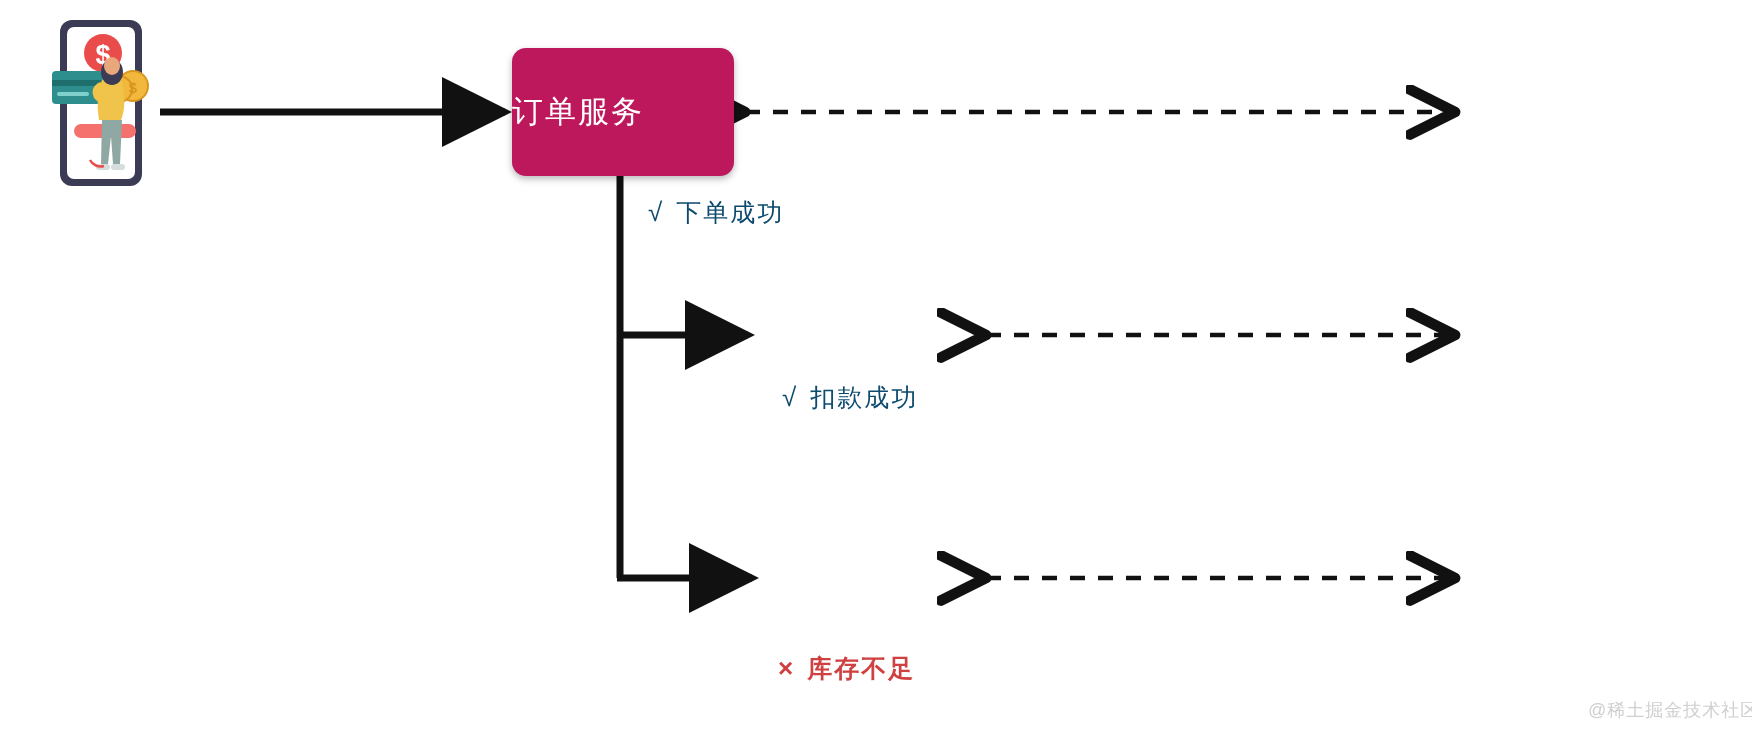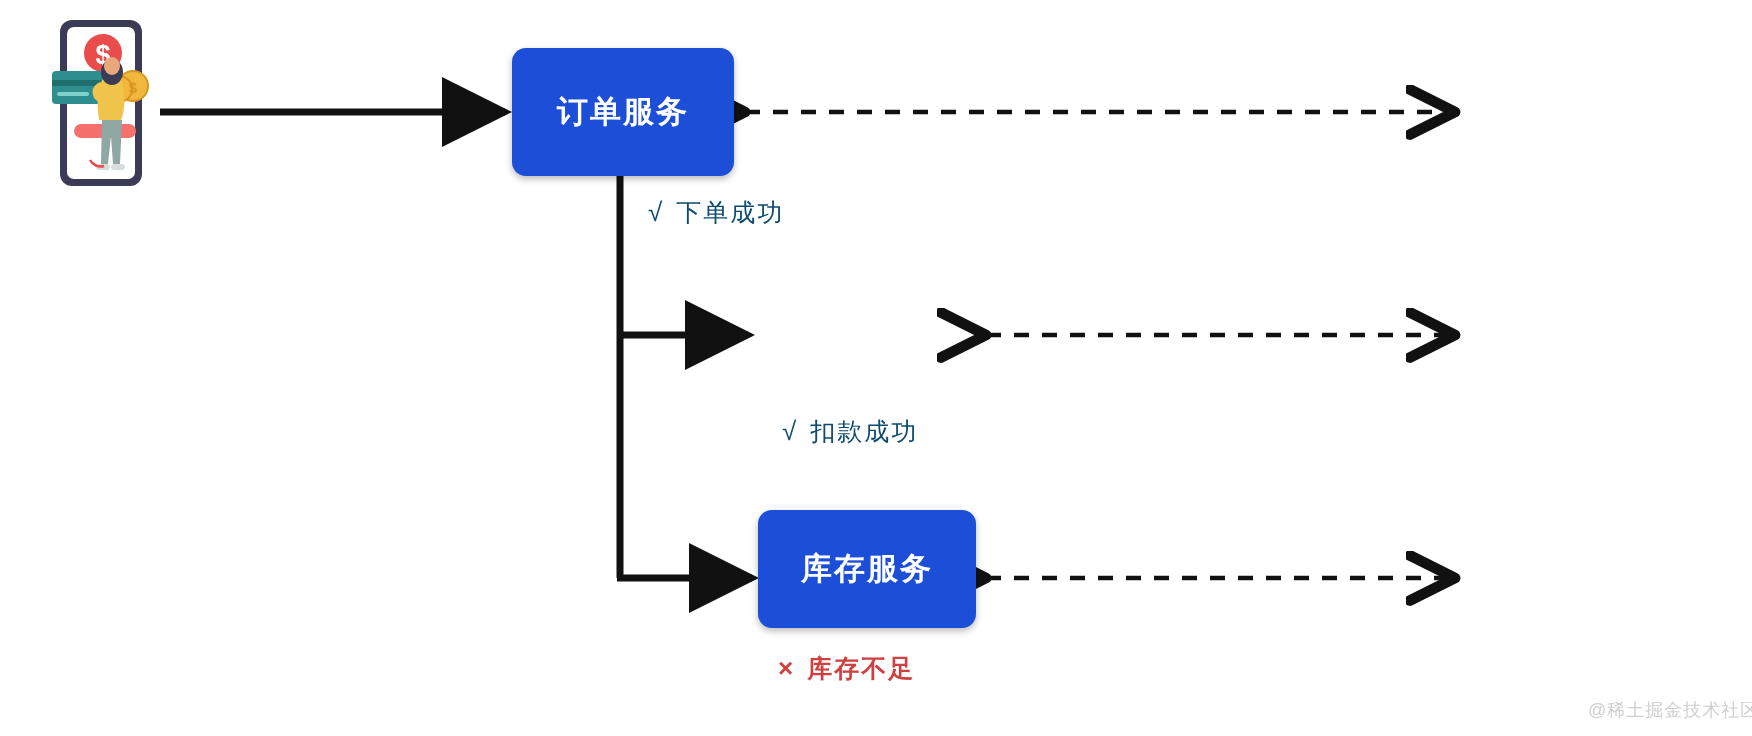--- a/index.html
+++ b/index.html
@@ -19,32 +19,31 @@
   }
   .svg-layer {
     position: absolute;
     left: 0;
     top: 0;
     width: 1752px;
     height: 736px;
   }
   .node-box {
     position: absolute;
-    background: #1d4ed8;
+    background: #be185d;
     border-radius: 14px;
     box-shadow: 0 3px 7px rgba(0,0,0,0.28);
     display: flex;
     align-items: center;
-    justify-content: center;
     text-align: center;
     color: #ffffff;
     font-size: 31px;
     letter-spacing: 2px;
     line-height: 1.32;
-    font-weight: 700;
+    font-weight: 400;
   }
   #node-order   { left: 512px; top: 48px;  width: 222px; height: 128px; }
   #node-account { left: 754px; top: 272px; width: 222px; height: 118px; }
   #node-stock   { left: 758px; top: 510px; width: 218px; height: 118px; }
   #node-coordinator {
     left: 1462px; top: 22px; width: 180px; height: 628px;
     border-radius: 18px; line-height: 1.45;
   }
   .edge-label {
     position: absolute;
@@ -53,21 +52,21 @@
     white-space: nowrap;
   }
   .edge-label .mark {
     display: inline-block;
     margin-right: 12px;
     font-size: 26px;
   }
   .label-ok  { color: #0c4a6e; }
   .label-err { color: #cf4040; }
   #label-order-ok   { left: 648px; top: 196px; }
-  #label-account-ok { left: 782px; top: 415px; }
+  #label-account-ok { left: 782px; top: 381px; }
   #label-stock-err  { left: 778px; top: 652px; font-weight: bold; }
   #watermark {
     position: absolute;
     left: 1588px; top: 698px;
     font-size: 18px;
     color: #cfcfcf;
     letter-spacing: 1px;
     white-space: nowrap;
   }
   #illustration { position: absolute; left: 40px; top: 8px; width: 140px; height: 190px; }
@@ -123,23 +122,20 @@
     <line x1="986" y1="335" x2="1455" y2="335" stroke="#111111" stroke-width="4.5" stroke-dasharray="15 13" marker-start="url(#openArrowR)" marker-end="url(#openArrowR)"></line>
 
     <line x1="986" y1="578" x2="1455" y2="578" stroke="#111111" stroke-width="4.5" stroke-dasharray="15 13" marker-start="url(#openArrowR)" marker-end="url(#openArrowR)"></line>
   </svg>
 
   <div class="node-box" id="node-order">
     <span>订单服务</span>
   </div>
 
 
-  <div class="node-box" id="node-stock">
-    <span>库存服务</span>
-  </div>
 
 
   <div class="edge-label label-ok" id="label-order-ok">
     <span class="mark">√</span><span>下单成功</span>
   </div>
 
   <div class="edge-label label-ok" id="label-account-ok">
     <span class="mark">√</span><span>扣款成功</span>
   </div>
 

